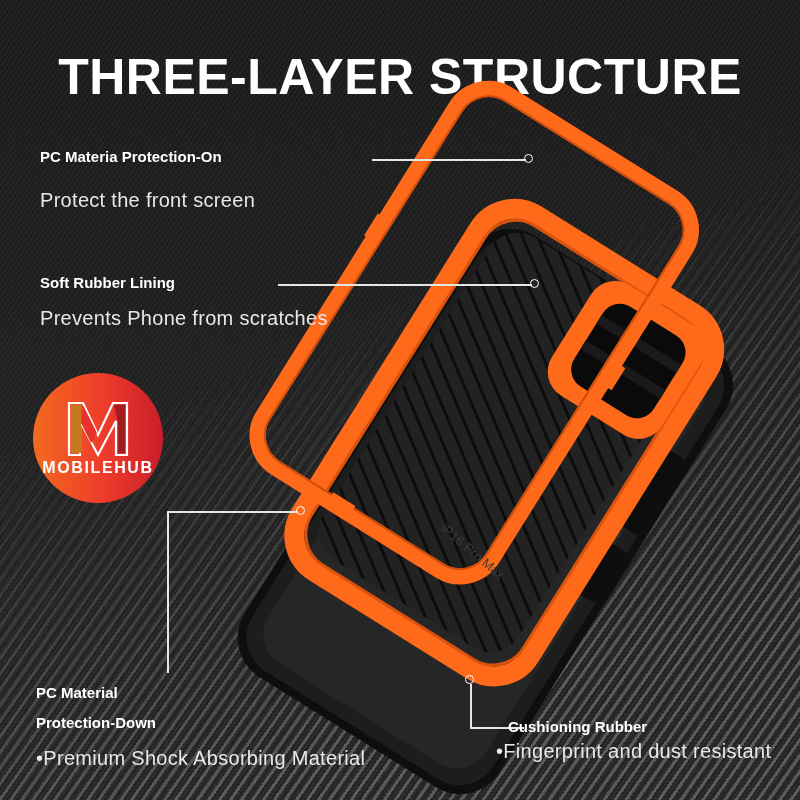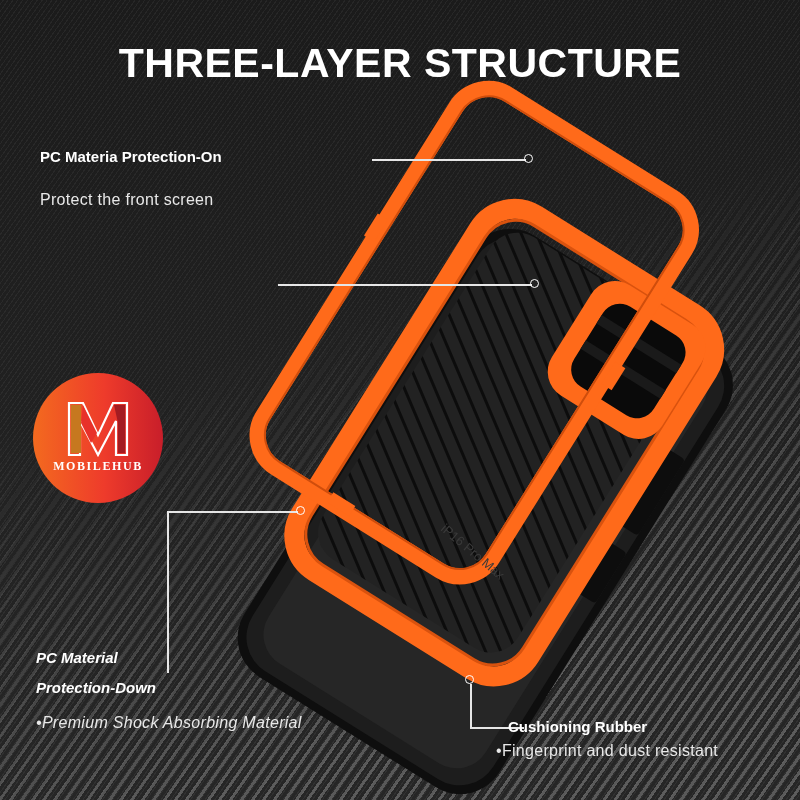--- a/index.html
+++ b/index.html
@@ -14,51 +14,51 @@
       repeating-linear-gradient(-55deg, rgba(255,255,255,0.0) 0px, rgba(255,255,255,0.0) 3px, rgba(255,255,255,0.05) 3px, rgba(255,255,255,0.05) 4px),
       linear-gradient(180deg, #1b1b1b 0%, #202020 45%, #262626 100%);
   }
   .stripes-strong {
     position: absolute; left: 0; top: 0; width: 800px; height: 800px;
     background: repeating-linear-gradient(-55deg, rgba(0,0,0,0) 0px, rgba(0,0,0,0) 6px, rgba(140,140,140,0.5) 6px, rgba(140,140,140,0.5) 9px);
     -webkit-mask-image: linear-gradient(160deg, rgba(0,0,0,0) 0%, rgba(0,0,0,0) 40%, rgba(0,0,0,1) 80%);
     mask-image: linear-gradient(160deg, rgba(0,0,0,0) 0%, rgba(0,0,0,0) 40%, rgba(0,0,0,1) 80%);
   }
   .title {
-    position: absolute; left: 0; top: 40px; width: 800px; text-align: center;
-    color: #ffffff; font-weight: 700; font-size: 41px; letter-spacing: 0.5px;
+    position: absolute; left: 0; top: 48px; width: 800px; text-align: center;
+    color: #ffffff; font-weight: 700; font-size: 50px; letter-spacing: 0.5px;
   }
   .callout { position: absolute; color: #fff; }
   .callout .head { font-weight: 700; font-size: 15px; line-height: 28px; white-space: nowrap; }
-  .callout .sub { font-size: 16px; color: #e8e8e8; line-height: 20px; white-space: nowrap; letter-spacing: 0.3px; }
+  .callout .sub { font-size: 20px; color: #e8e8e8; line-height: 20px; white-space: nowrap; letter-spacing: 0.3px; }
   .c1 { left: 40px; top: 143px; }
   .c1 .sub { margin-top: 19px; }
   .c2 { left: 40px; top: 269px; }
   .c2 .sub { margin-top: 11px; }
-  .c3 { left: 36px; top: 643px; font-style: italic; }
+  .c3 { left: 36px; top: 678px; }
   .c3 .head { line-height: 30px; }
   .c3 .sub { margin-top: 10px; text-align: center; }
   .c4 { left: 496px; top: 713px; }
   .c4 .head { margin-left: 12px; }
   .c4 .sub { }
 
   .leader { position: absolute; background: #e6e6e6; }
   .dot {
     position: absolute; width: 7px; height: 7px; border: 1.5px solid #ffffff;
     border-radius: 50%; background: transparent; box-sizing: content-box;
   }
   .logo {
     position: absolute; left: 33px; top: 373px; width: 130px; height: 130px;
     border-radius: 50%;
     background: linear-gradient(90deg, #f36a1f 0%, #ee3b2b 55%, #c81e2a 100%);
   }
   .logo-text {
     position: absolute; left: 0; top: 86px; width: 130px; text-align: center;
-    color: #fff; font-size: 12px; font-weight: 700; letter-spacing: 1.6px;
-    font-family: Liberation Serif, serif;
+    color: #fff; font-size: 16px; font-weight: 700; letter-spacing: 1.6px;
+    font-family: Liberation Sans, sans-serif;
   }
   svg.case { position: absolute; left: 0; top: 0; }
 </style>
 </head>
 <body>
 
 <div class="stage">
   <div class="stripes-strong"></div>
 
   <div class="title">THREE-LAYER STRUCTURE</div>
@@ -117,20 +117,22 @@
   <div class="leader" style="left:470px; top:684px; width:1.5px; height:44px;"></div>
   <div class="leader" style="left:470px; top:727px; width:54px; height:1.5px;"></div>
   <div class="dot" style="left:465px; top:675px;"></div>
 
   <div class="callout c1">
     <div class="head">PC Materia Protection-On</div>
     <div class="sub">Protect the front screen</div>
   </div>
 
   <div class="callout c2">
+    <div class="head">Soft Rubber Lining</div>
+    <div class="sub">Prevents Phone from scratches</div>
   </div>
 
   <div class="callout c3">
     <div class="head">PC Material</div>
     <div class="head">Protection-Down</div>
     <div class="sub">•Premium Shock Absorbing Material</div>
   </div>
 
   <div class="callout c4">
     <div class="head">Cushioning Rubber</div>

